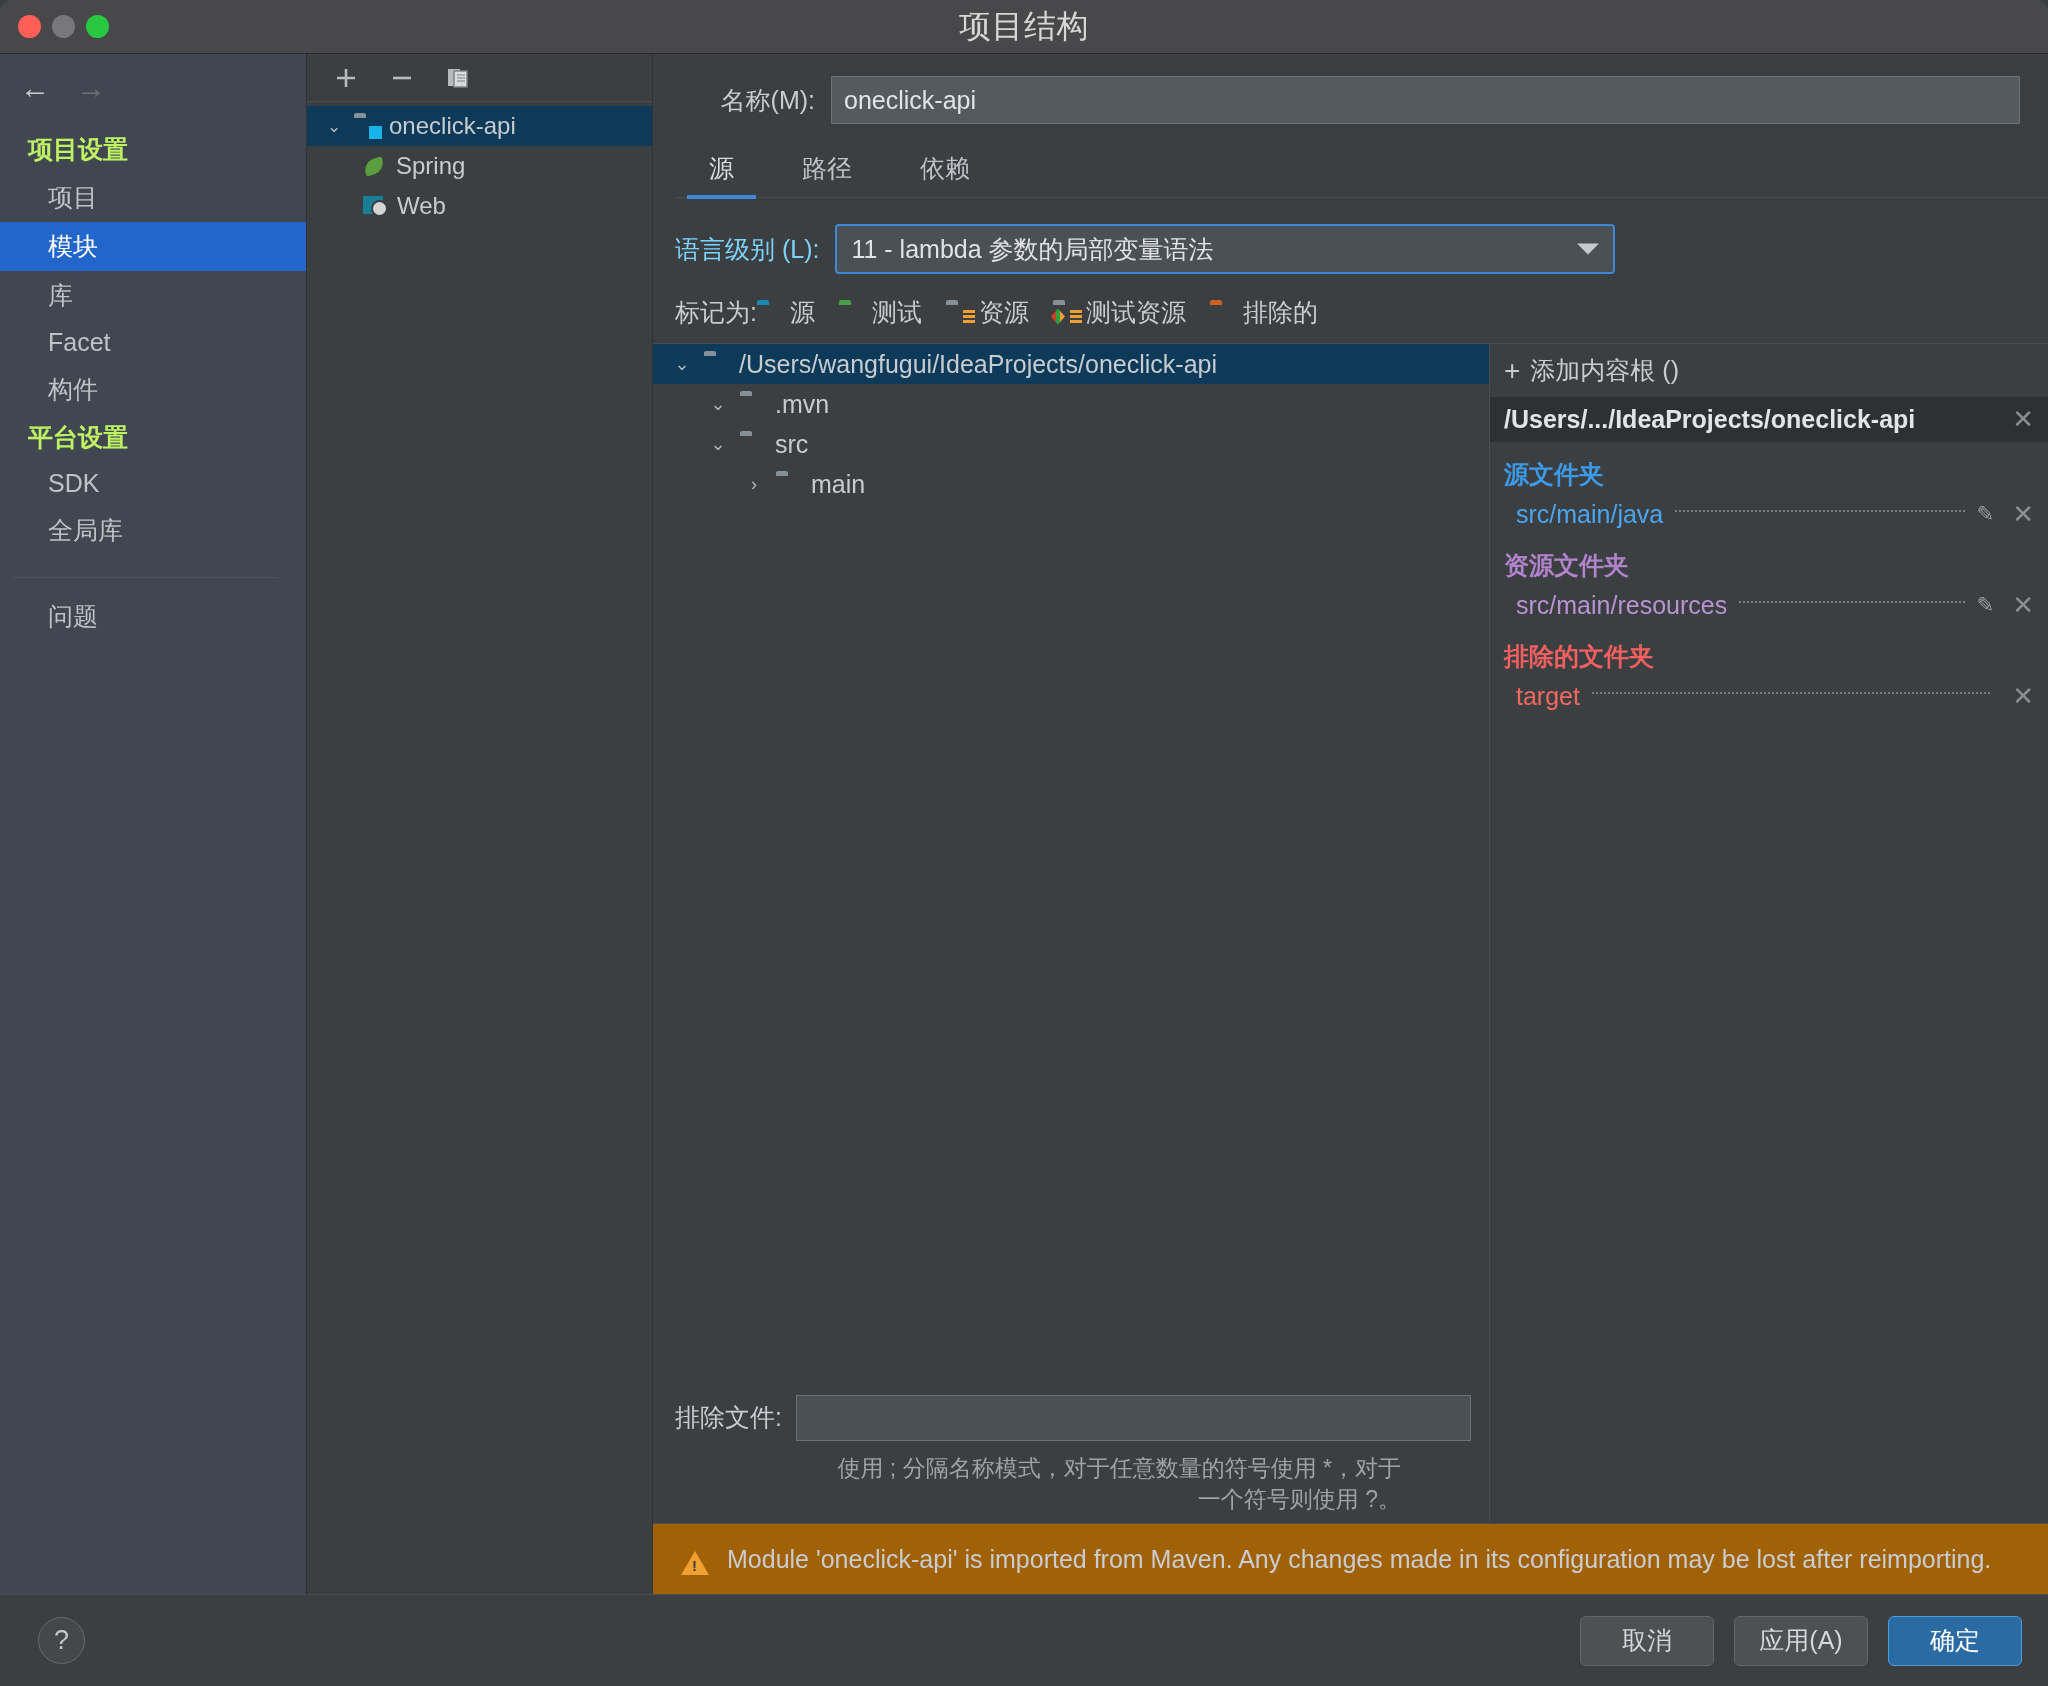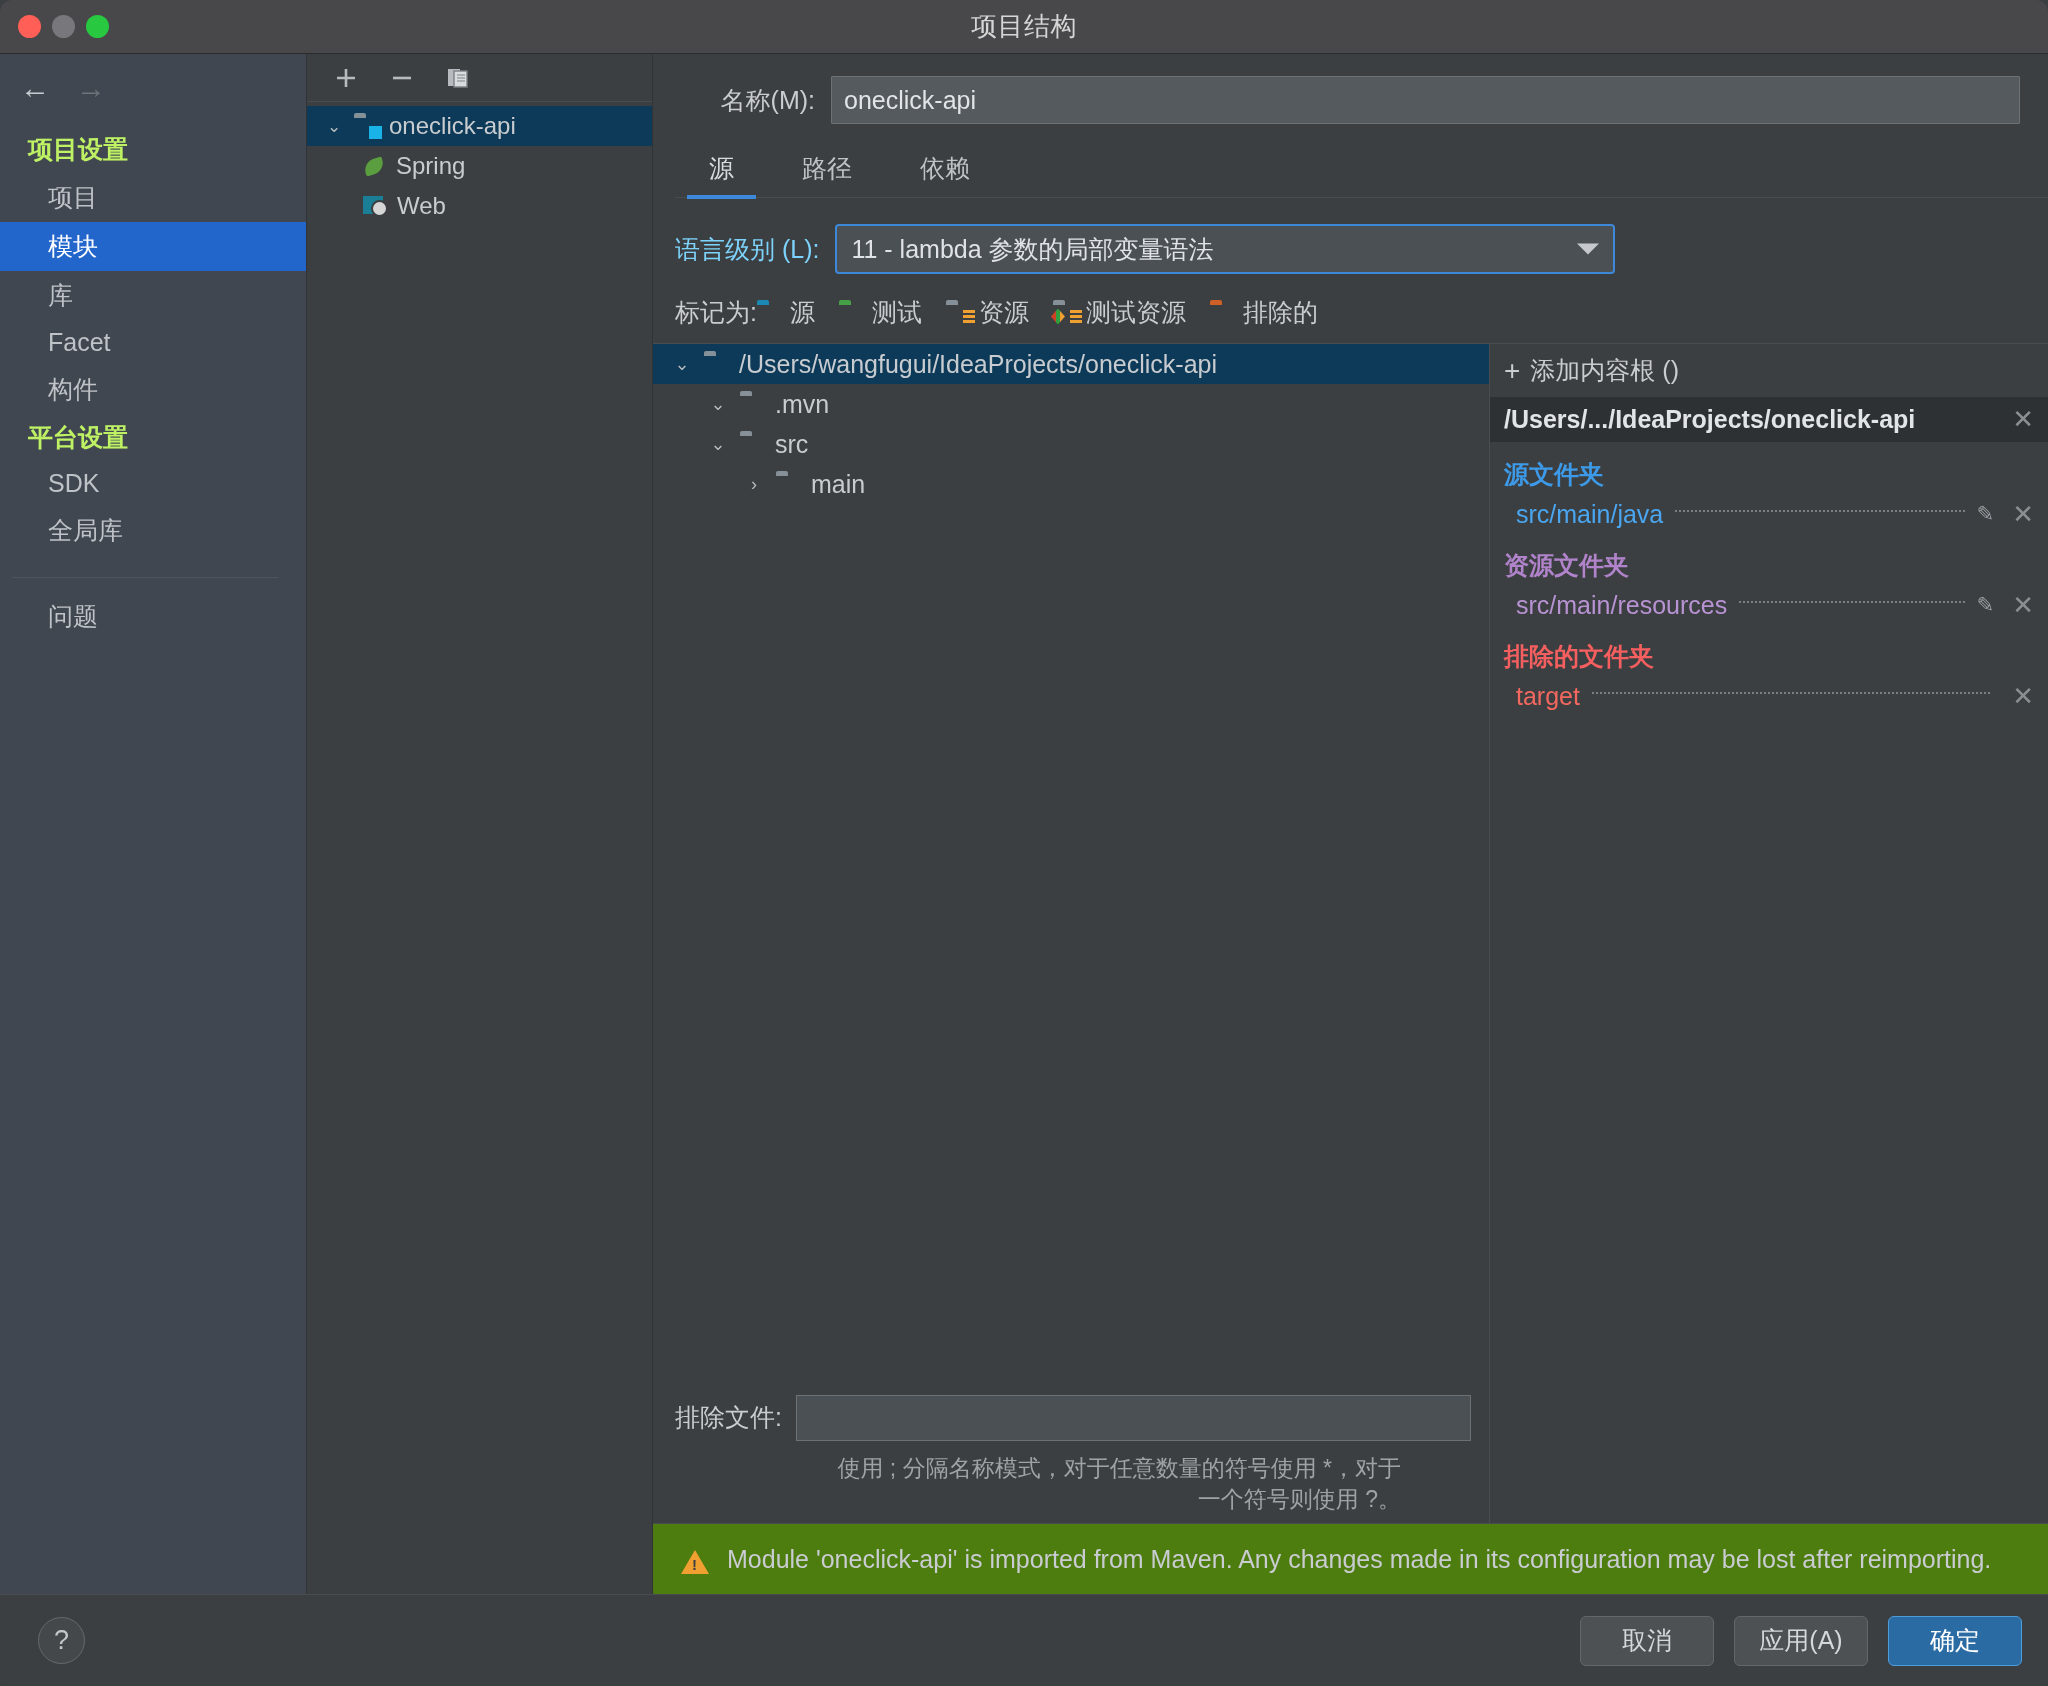--- a/index.html
+++ b/index.html
@@ -26,21 +26,21 @@
     position: relative;
     border-bottom: 1px solid #2b2b2b;
   }
   .traffic { display: flex; gap: 11px; padding-left: 18px; align-items: center; }
   .dot { width: 23px; height: 23px; border-radius: 50%; }
   .dot.red { background: #ff5f57; }
   .dot.yellow { background: #78787c; }
   .dot.green { background: #28c840; }
   .title-text {
     position: absolute; left: 0; right: 0; text-align: center;
-    font-size: 26px; color: #d6d6d6; letter-spacing: .5px;
+    font-size: 32px; color: #d6d6d6; letter-spacing: .5px;
   }
 
   
   .body { flex: 1; display: flex; min-height: 0; }
 
   
   .sidebar {
     width: 307px; flex: 0 0 307px;
     background: #414750;
     display: flex; flex-direction: column;
@@ -240,23 +240,23 @@
   }
   .grp-item .name { font-size: 25px; white-space: nowrap; }
   .grp-item .dots {
     flex: 1; border-bottom: 2px dotted #7a8086; height: 1px; margin: 0 4px 6px 4px;
   }
   .pencil { color: #9aa0a6; font-size: 21px; cursor: pointer; }
   .sr { color: #4aa6f0; } .rs { color: #b893d4; } .ex { color: #f2685f; }
 
   
   .warnbar {
-    display: flex; align-items: flex-start; gap: 18px;
+    display: flex; align-items: center; gap: 18px;
     padding: 18px 30px 18px 28px; border-top: 1px solid #4a4d50;
-    background: #4d7c0f;
+    background: #a16207;
   }
   .warn-ic {
     width: 0; height: 0; margin-top: 8px; flex: 0 0 auto;
     border-left: 14px solid transparent; border-right: 14px solid transparent;
     border-bottom: 24px solid #f0a030; position: relative;
   }
   .warn-ic::after {
     content: "!"; position: absolute; left: -3px; top: 6px;
     font-size: 15px; font-weight: bold; color: #3c3f41;
   }

